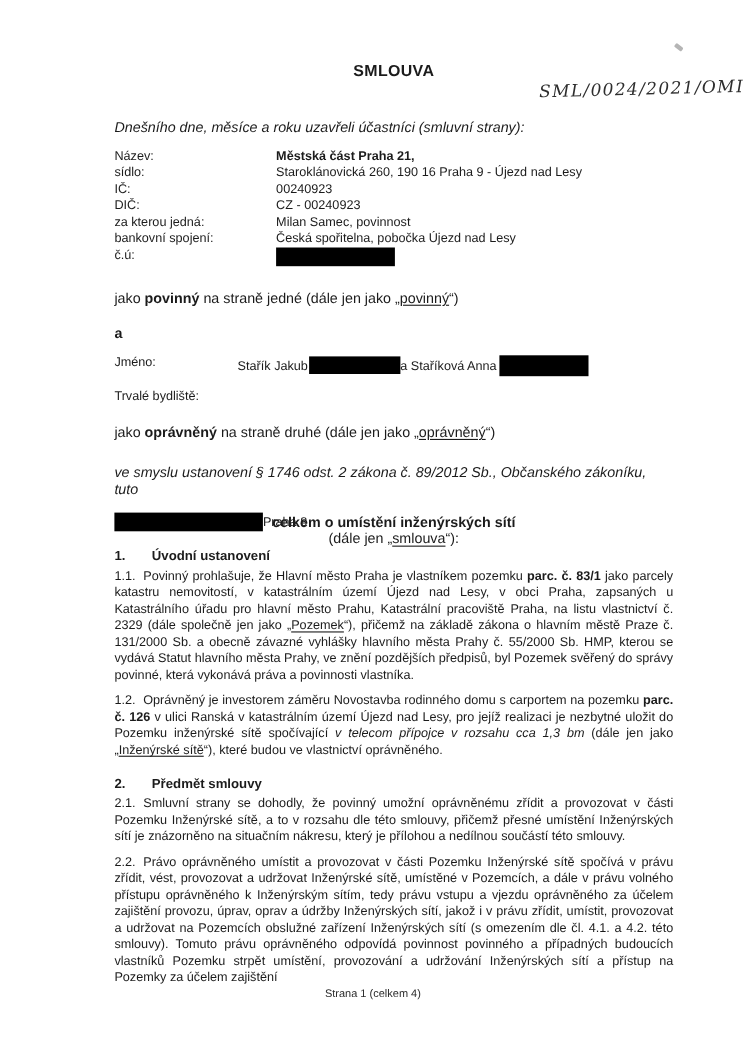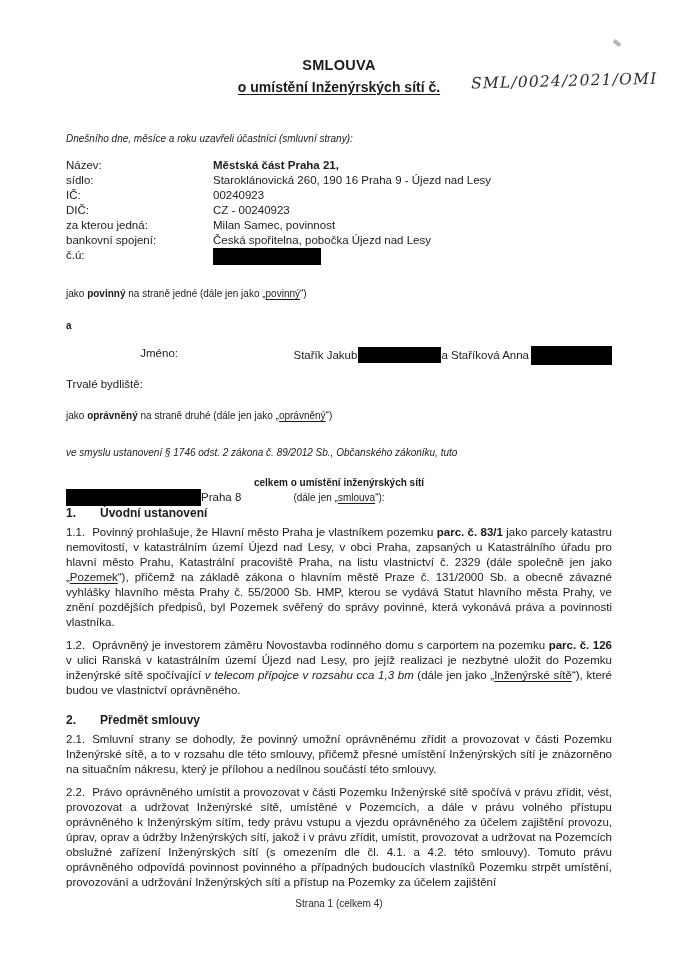--- a/index.html
+++ b/index.html
@@ -7,45 +7,45 @@
   .page {
     position:relative;
     width:678px; height:960px;
     background:#ffffff;
     overflow:hidden;
     font-family:"Liberation Sans", sans-serif;
     color:#1b1b1b;
     margin:0 auto;
   }
   .doc {
-    padding:56px 66px 0 66px;
+    padding:56px 66px 0 104px;
     width:678px;
   }
   
   .t1 { font-size:14.5px; font-weight:700; text-align:center; letter-spacing:.3px; line-height:18px; }
   .t2row { text-align:center; position:relative; margin-top:3px; line-height:19px; }
   .t2 { font-size:14px; font-weight:700; text-decoration:underline; text-underline-offset:2px; }
   .cnum {
     position:absolute; left:calc(50% + 132px); top:-5px;
     font-family:"DejaVu Serif", serif; font-style:italic;
     font-size:15.5px; letter-spacing:1.2px; white-space:nowrap;
     transform:rotate(-1.5deg); color:#2e2e2e; font-weight:400;
   }
   
-  .line { font-size:10px; line-height:15px; }
+  .line { font-size:13px; line-height:15px; }
   .it { font-style:italic; }
   .bold { font-weight:700; }
   u { text-underline-offset:1.5px; }
   .intro { margin-top:34px; }
   
   .ptable { margin-top:12px; }
   .prow { display:flex; font-size:11.5px; line-height:15px; }
   .plabel { flex:0 0 147px; }
   .pvalue { flex:1; }
-  .p2row { margin-top:0; height:21px; align-items:flex-start;text-align:right; }
+  .p2row { margin-top:0; height:21px; align-items:flex-start; }
   .plabel2 { flex:0 0 112px; }
   .pvalue2 { flex:1; }
   .redact { display:inline-block; background:#000; }
   .r1 { width:83px;  height:16px; vertical-align:-4px; margin-left:1px; }
   .r2 { width:81px;  height:19px; vertical-align:-6px; margin-left:2px; }
   .r3 { width:135px; height:17px; vertical-align:-5px; }
   .r4 { width:108px; height:17px; vertical-align:-5px; }
   .role1 { margin-top:21px; }
   .conj  { margin-top:17px; font-weight:700; }
   .nrow  { margin-top:13px; }
@@ -74,21 +74,21 @@
 </style>
 </head>
 <body>
 
 <div class="page">
   <div class="corner-mark"></div>
 
   <div class="doc">
 
     <div class="t1">SMLOUVA</div>
-    <div class="t2row"><span class="t2">o umístění Inženýrských sítí č.</span><span class="cnum">SML/0024/2021/OMI</span></div>
+    <div class="t2row"><span class="cnum">SML/0024/2021/OMI</span></div>
 
     <div class="line it intro">Dnešního dne, měsíce a roku uzavřeli účastníci (smluvní strany):</div>
 
     <div class="ptable">
       <div class="prow">
           <span class="plabel">Název:</span>
           <span class="pvalue bold">Městská část Praha 21,</span>
         </div>
       <div class="prow">
           <span class="plabel">sídlo:</span>

